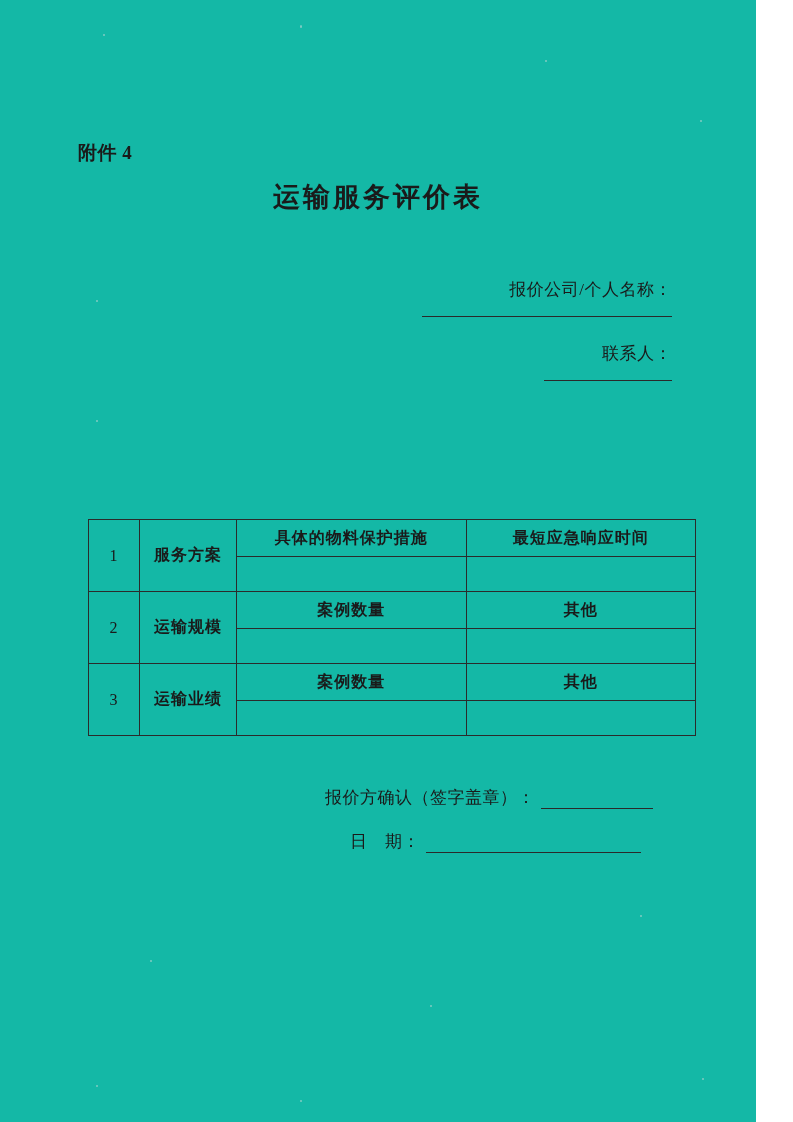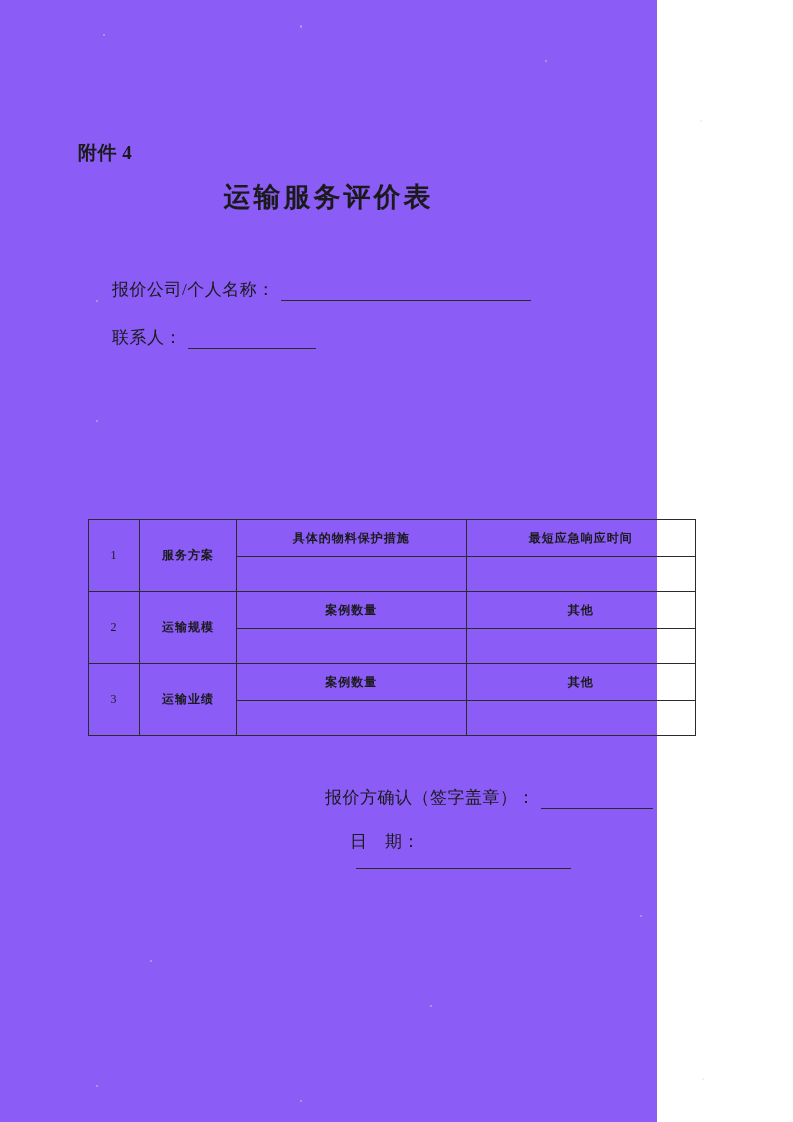--- a/index.html
+++ b/index.html
@@ -11,23 +11,23 @@
     height: 1122px;
     background: #ffffff;
     font-family: "Liberation Serif", "DejaVu Serif", serif;
     color: #1a1a1a;
     position: relative;
     overflow: hidden;
   }
   .page {
     position: absolute;
     inset: 0;
-    width: 657px;
+    width: 756px;
     height: 1122px;
-    background: #8b5cf6;
+    background: #14b8a6;
   }
   
   .speckle {
     position: absolute;
     background: #dcdcdc;
     border-radius: 50%;
     opacity: .55;
   }
 
   .attachment-label {
@@ -54,20 +54,21 @@
     position: absolute;
     left: 112px;
     top: 278px;
     width: 560px;
   }
   .field-row {
     display: flex;
     align-items: flex-end;
     margin-bottom: 25px;
     font-size: 17px;
+    flex-direction: column;
   }
   .field-label {
     white-space: nowrap;
     letter-spacing: .5px;
   }
   .field-line {
     display: inline-block;
     border-bottom: 1.3px solid #2a2a2a;
     height: 15px;
     margin-left: 6px;
@@ -81,21 +82,21 @@
     position: absolute;
     left: 88px;
     top: 519px;
     width: 608px;
     border-collapse: collapse;
     table-layout: fixed;
   }
   table.eval-table td {
     border: 1.3px solid #2b2b2b;
     text-align: center;
-    font-size: 12px;
+    font-size: 16px;
     letter-spacing: 1px;
   }
   td.col-no {
     width: 48px;
     font-size: 15px;
   }
   td.col-cat {
     width: 94px;
     font-weight: bold;
   }
@@ -115,22 +116,21 @@
     display: flex;
     align-items: flex-end;
     justify-content: space-between;
   }
   .date-row {
     position: absolute;
     left: 350px;
     top: 830px;
     font-size: 17px;
     display: flex;
-    align-items: flex-start;
-    flex-direction: column;
+    align-items: flex-end;
   }
   .sig-line { width: 112px; }
   .date-line { width: 215px; }
 </style>
 </head>
 <body>
 
 <div class="page">
 
   <div class="speckle" style="left:103px;top:34px;width:2px;height:2px;"></div>

